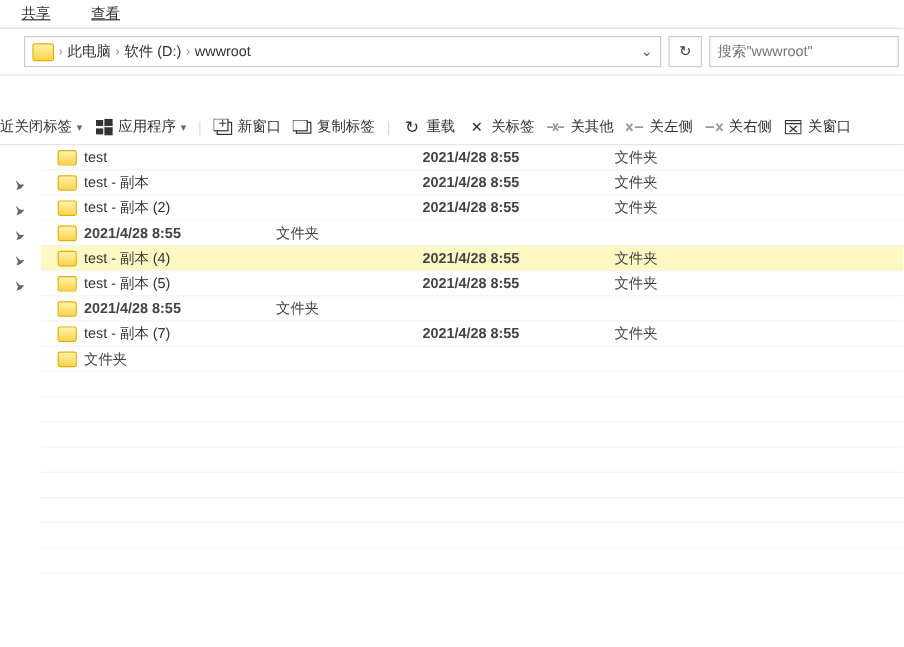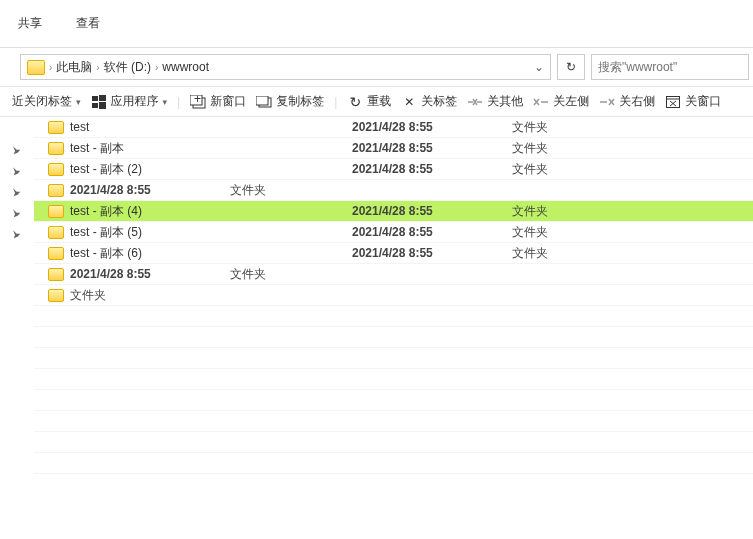--- a/index.html
+++ b/index.html
@@ -1,49 +1,49 @@
 <!DOCTYPE html>
 <html><head>
 <meta charset="utf-8">
 <style>
 * { box-sizing: border-box; margin: 0; padding: 0; font-family: "Microsoft YaHei", Arial, sans-serif; font-size: 12px; color: #333; }
 body { background: #fff; width: 753px; height: 539px; overflow: hidden; }
 
-.ribbon-tabs { display: flex; gap: 26px; padding: 13px 14px; border-bottom: 1px solid #ddd; }
+.ribbon-tabs { display: flex; gap: 26px; padding: 1px 14px; border-bottom: 1px solid #ddd; text-decoration: underline; }
 .ribbon-tabs span { padding: 2px 4px; }
 
 .addr-row { display: flex; align-items: center; padding: 6px 4px; gap: 6px; border-bottom: 1px solid #e5e5e5; }
 .back-col { width: 10px; }
 .folder-chip { width: 18px; height: 15px; background: linear-gradient(#fff2aa,#ffd24d); border: 1px solid #e0b000; border-radius: 2px; }
 .crumbs { flex: 1; display: flex; align-items: center; gap: 4px; border: 1px solid #ccc; padding: 3px 6px; height: 26px; }
 .crumb-sep { color: #888; font-size: 10px; }
 .crumb-drop { margin-left: auto; color: #666; }
 .refresh-box { width: 28px; height: 26px; border: 1px solid #ccc; display: flex; align-items: center; justify-content: center; color: #555; }
 .search-box { width: 158px; height: 26px; border: 1px solid #ccc; padding: 0 6px; color: #888; display: flex; align-items: center; }
 .search-box input { border: none; outline: none; color: #888; width: 100%; }
 
-.toolbar { display: flex; align-items: center; padding: 6px 12px; gap: 10px; border-bottom: 1px solid #e5e5e5; flex-wrap: nowrap; white-space: nowrap; }
+.toolbar { display: flex; align-items: center; padding: 6px 0; gap: 10px; border-bottom: 1px solid #e5e5e5; flex-wrap: nowrap; white-space: nowrap; margin-top: 28px; }
 .tb-item { display: flex; align-items: center; gap: 4px; color: #444; }
 .tb-item.dim { color: #999; }
 .tb-ico { width: 16px; height: 16px; display: inline-flex; align-items: center; justify-content: center; }
 .tb-caret { font-size: 9px; color: #666; }
 
 .content { display: flex; height: calc(100% - 115px); }
 .pinstrip { width: 34px; }
 .pin { color: #555; text-align: center; padding-top: 4px; height: 21px; }
 
 .list { flex: 1; }
 .hdr { display: flex; border-bottom: 1px solid #e5e5e5; height: 24px; align-items: center; color: #444; }
 .col-name { width: 310px; padding-left: 12px; border-right: 1px solid #eee; }
 .col-date { width: 160px; padding-left: 6px; border-right: 1px solid #eee; }
 .col-type { width: 120px; padding-left: 6px; border-right: 1px solid #eee; }
 .col-size { padding-left: 6px; }
 
 .row { display: flex; align-items: center; height: 21px; border-bottom: 1px solid #f4f4f4; }
-.row.sel { background: #bef264; }
+.row.sel { background: #fef9c3; }
 .fico { width: 16px; height: 13px; background: linear-gradient(#fff2aa,#ffd24d); border: 1px solid #e0b000; border-radius: 2px; margin: 0 6px 0 14px; }
 .r-name { width: 282px; }
 .r-date { width: 160px; color: #444; font-weight: bold; }
 .r-type { width: 120px; color: #444; }
 
 svg { display: block; }
 </style>
 </head>
 <body>
 
@@ -222,26 +222,26 @@
           <span class="r-type">文件夹</span>
         </div>
         <div class="row">
           <span class="fico"></span>
           <span class="r-name">test - 副本 (5)</span>
           <span class="r-date">2021/4/28 8:55</span>
           <span class="r-type">文件夹</span>
         </div>
         <div class="row">
           <span class="fico"></span>
-          <span class="r-name">test - 副本 (6)</span>
-          <span class="r-date">2021/4/28 8:55</span>
-          <span class="r-type">文件夹</span>
-        </div>
-        <div class="row">
-          <span class="fico"></span>
+          <span class="r-date">2021/4/28 8:55</span>
+          <span class="r-type">文件夹</span>
+        </div>
+        <div class="row">
+          <span class="fico"></span>
+          <span class="r-name">test - 副本 (7)</span>
           <span class="r-date">2021/4/28 8:55</span>
           <span class="r-type">文件夹</span>
         </div>
         <div class="row">
           <span class="fico"></span>
           <span class="r-type">文件夹</span>
         </div>
         <div class="row"></div>
         <div class="row"></div>
         <div class="row"></div>

